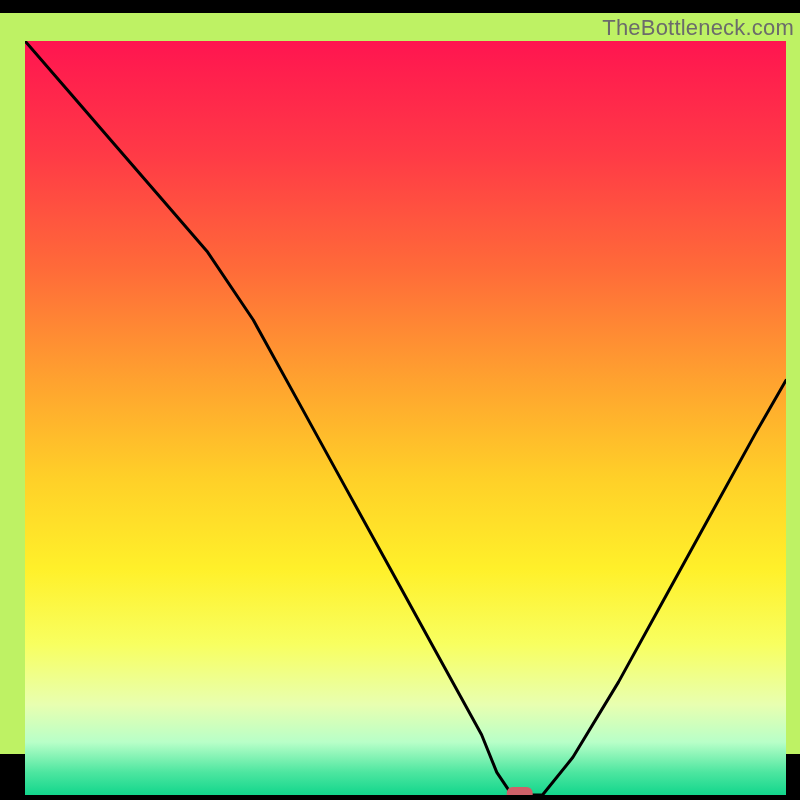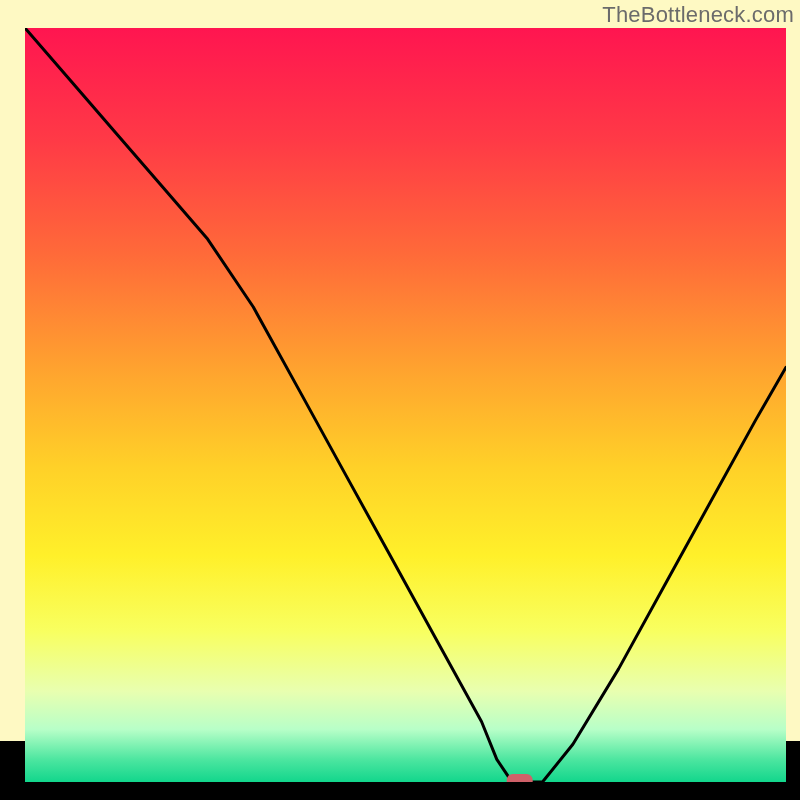--- a/index.html
+++ b/index.html
@@ -8,21 +8,22 @@
     width: 800px;
     height: 800px;
     background: #000;
     overflow: hidden;
     font-family: Arial, Helvetica, sans-serif;
   }
   .wrap {
     position: relative;
     width: 800px;
     height: 741px;
-    background: #fef9c3;
+    background: #bef264;
+    margin-top: 13px;
   }
   .watermark {
     position: absolute;
     top: 2px;
     right: 6px;
     color: #6b6b6b;
     font-size: 22px;
     letter-spacing: 0.2px;
     z-index: 5;
   }

